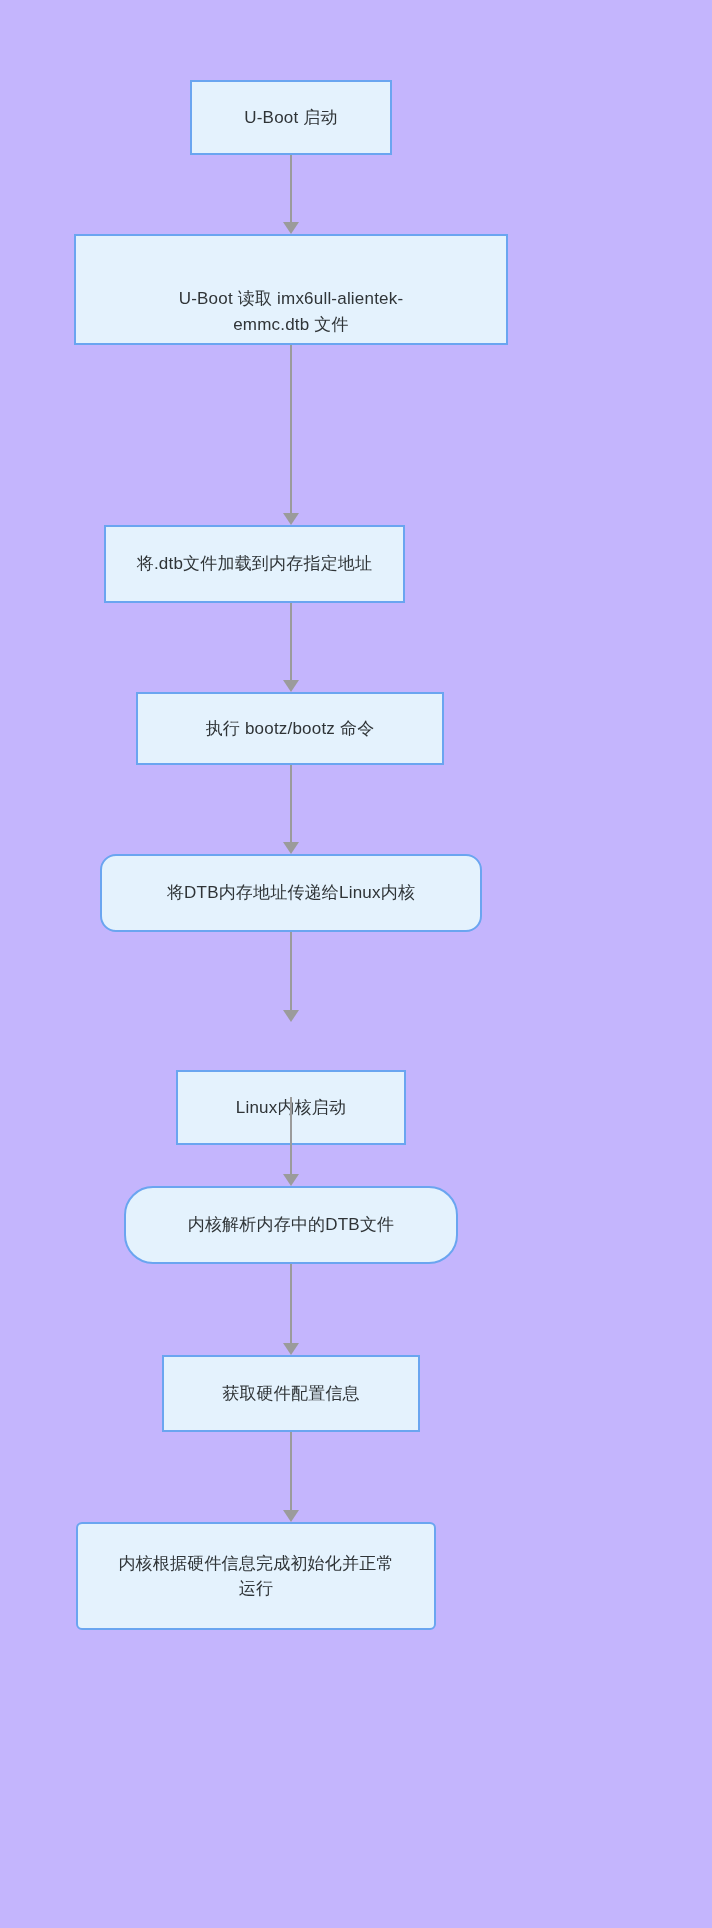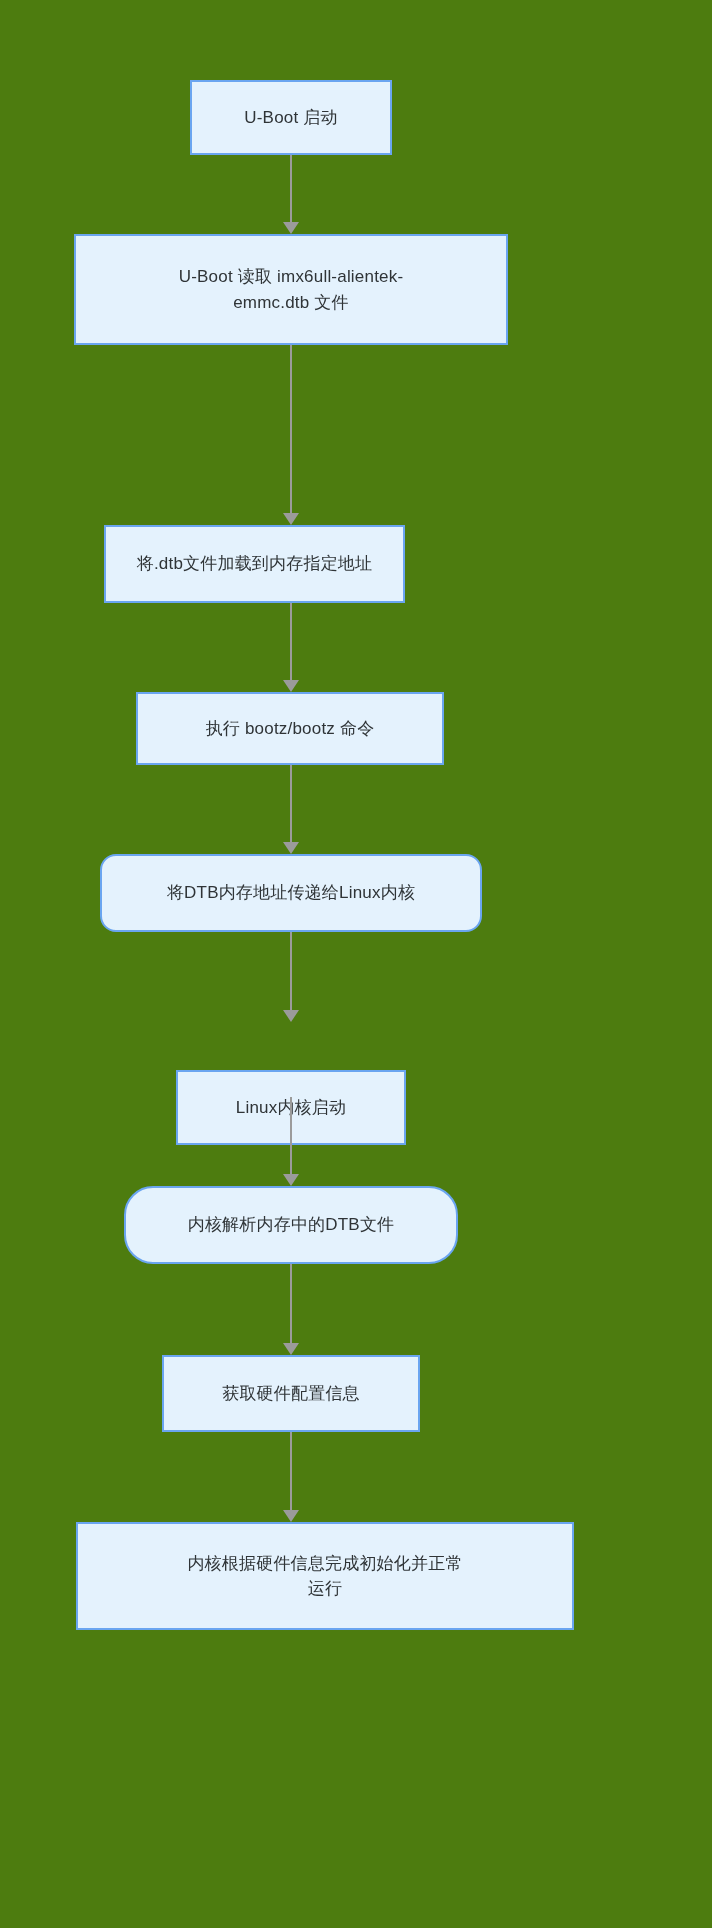--- a/index.html
+++ b/index.html
@@ -11,21 +11,21 @@
     height: 1928px;
     background: #ffffff;
     font-family: "Liberation Sans", "DejaVu Sans", sans-serif;
     overflow: hidden;
   }
 
   #flowchart {
     position: relative;
     width: 712px;
     height: 1928px;
-    background: #4d7c0f;
+    background: #c4b5fd;
   }
 
   .node {
     position: absolute;
     box-sizing: border-box;
     background: #e4f2fd;
     border: 2px solid #6aa5f0;
     color: #2f3437;
     font-size: 17px;
     line-height: 1.5;
@@ -58,21 +58,21 @@
 
 <div id="flowchart">
 
   <div class="node" style="left:190px; top:80px; width:202px; height:75px;">
     <span>U-Boot 启动</span>
   </div>
 
   <div class="edge" style="left:290px; top:155px; height:72px;"></div>
   <div class="arrowhead" style="left:283px; top:222px;"></div>
 
-  <div class="node" style="left:74px; top:234px; width:434px; height:111px;">
+  <div class="node" style="left:74px; top:234px; width:434px; height:111px;align-items:flex-end;">
     <span>U-Boot 读取 imx6ull-alientek-
 emmc.dtb 文件</span>
   </div>
 
   <div class="edge" style="left:290px; top:345px; height:173px;"></div>
   <div class="arrowhead" style="left:283px; top:513px;"></div>
 
   <div class="node" style="left:104px; top:525px; width:301px; height:78px;">
     <span>将.dtb文件加载到内存指定地址</span>
   </div>
@@ -108,18 +108,18 @@
   <div class="edge" style="left:290px; top:1264px; height:84px;"></div>
   <div class="arrowhead" style="left:283px; top:1343px;"></div>
 
   <div class="node" style="left:162px; top:1355px; width:258px; height:77px;">
     <span>获取硬件配置信息</span>
   </div>
 
   <div class="edge" style="left:290px; top:1432px; height:83px;"></div>
   <div class="arrowhead" style="left:283px; top:1510px;"></div>
 
-  <div class="node" style="left:76px; top:1522px; width:498px; height:108px;">
+  <div class="node" style="left:76px; top:1522px; width:360px; height:108px;border-radius:6px;">
     <span>内核根据硬件信息完成初始化并正常
 运行</span>
   </div>
 
 </div>
 
 </body></html>

